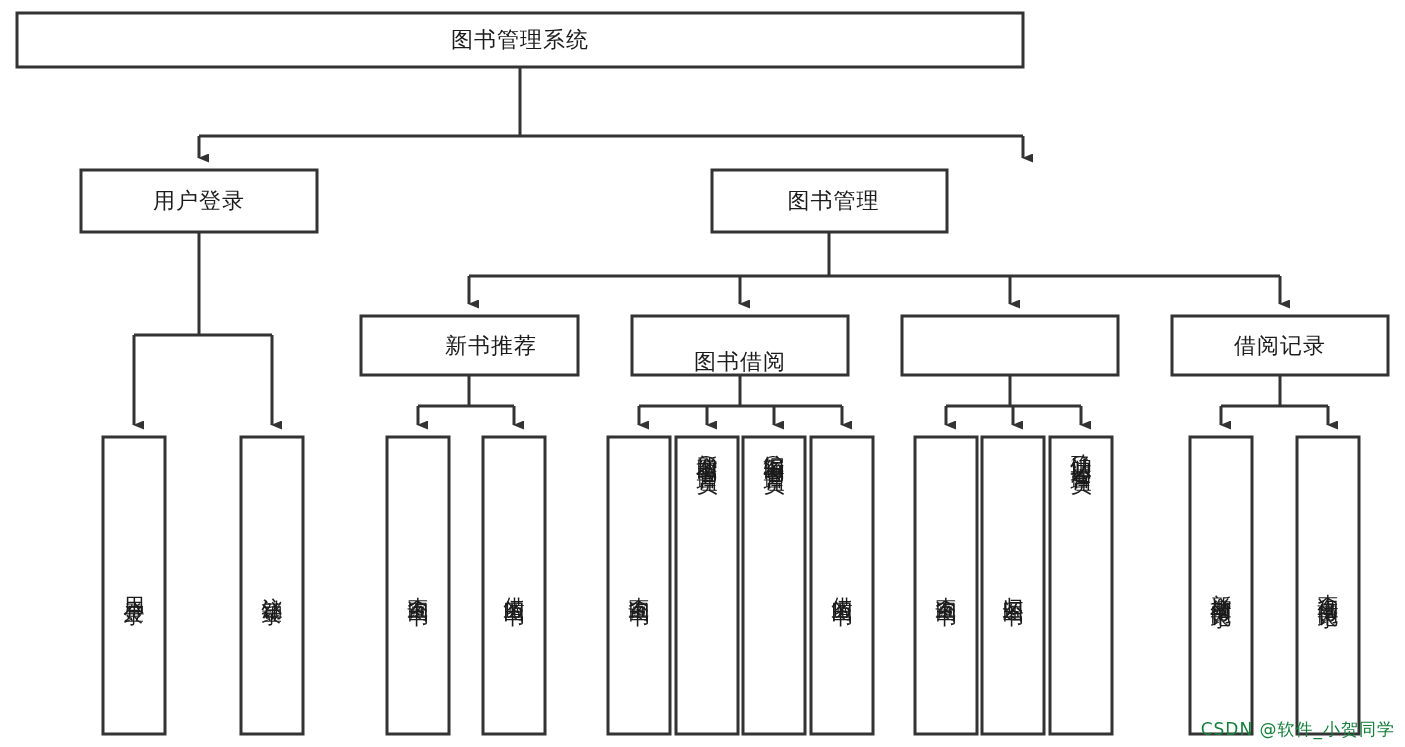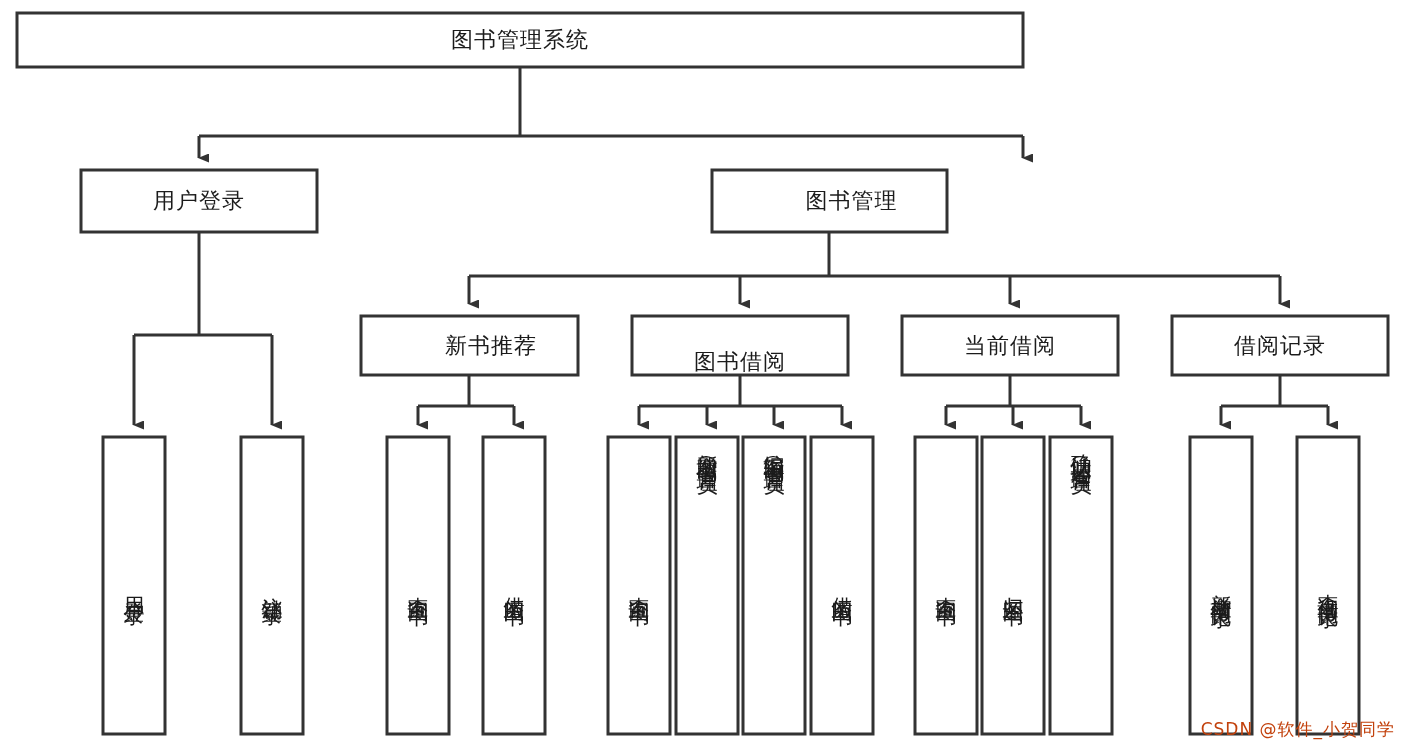--- a/index.html
+++ b/index.html
@@ -31,21 +31,21 @@
     position:absolute;
     display:flex;align-items:center;justify-content:center;
     pointer-events:none;
   }
   .hlabel-text{
     font-size:22px;color:#1b1b1b;letter-spacing:1px;
     font-family:"DejaVu Sans","Liberation Sans",sans-serif;
   }
   #watermark{
     position:absolute;right:10px;bottom:6px;
-    font-size:17px;color:#c2410c;letter-spacing:1px;
+    font-size:17px;color:#15803d;letter-spacing:1px;
     font-family:"DejaVu Sans","Liberation Sans",sans-serif;
     white-space:nowrap;
   }
 </style>
 </head>
 <body>
 
 <div id="diagram-root">
 
   <svg id="tree" viewBox="0 0 1405 747" xmlns="http://www.w3.org/2000/svg">
@@ -132,31 +132,28 @@
     <rect class="node-rect" x="1190" y="437" width="62" height="297"></rect>
     <rect class="node-rect" x="1297" y="437" width="62" height="297"></rect>
   </svg>
 
   <div class="hlabel-wrap" style="left:17px;top:13px;width:1006px;height:54px;text-align:right;">
     <span class="hlabel-text">图书管理系统</span>
   </div>
   <div class="hlabel-wrap" style="left:81px;top:170px;width:236px;height:62px;">
     <span class="hlabel-text">用户登录</span>
   </div>
-  <div class="hlabel-wrap" style="left:734px;top:170px;width:235px;height:62px;">
+  <div class="hlabel-wrap" style="left:716px;top:170px;width:235px;height:62px;">
     <span class="hlabel-text">图书管理</span>
   </div>
   <div class="hlabel-wrap" style="left:361px;top:316px;width:260px;height:59px;">
     <span class="hlabel-text">新书推荐</span>
   </div>
   <div class="hlabel-wrap" style="left:632px;top:332px;width:216px;height:59px;">
     <span class="hlabel-text">图书借阅</span>
-  </div>
-  <div class="hlabel-wrap" style="left:902px;top:316px;width:216px;height:59px;">
-    <span class="hlabel-text">当前借阅</span>
   </div>
   <div class="hlabel-wrap" style="left:1172px;top:316px;width:216px;height:59px;align-items:center;">
     <span class="hlabel-text">借阅记录</span>
   </div>
 
   <div class="vlabel-wrap" style="left:103px;top:437px;width:62px;height:297px;">
     <span class="vlabel-text">用户登录</span>
   </div>
   <div class="vlabel-wrap" style="left:241px;top:437px;width:62px;height:297px;">
     <span class="vlabel-text">注销登录</span>

